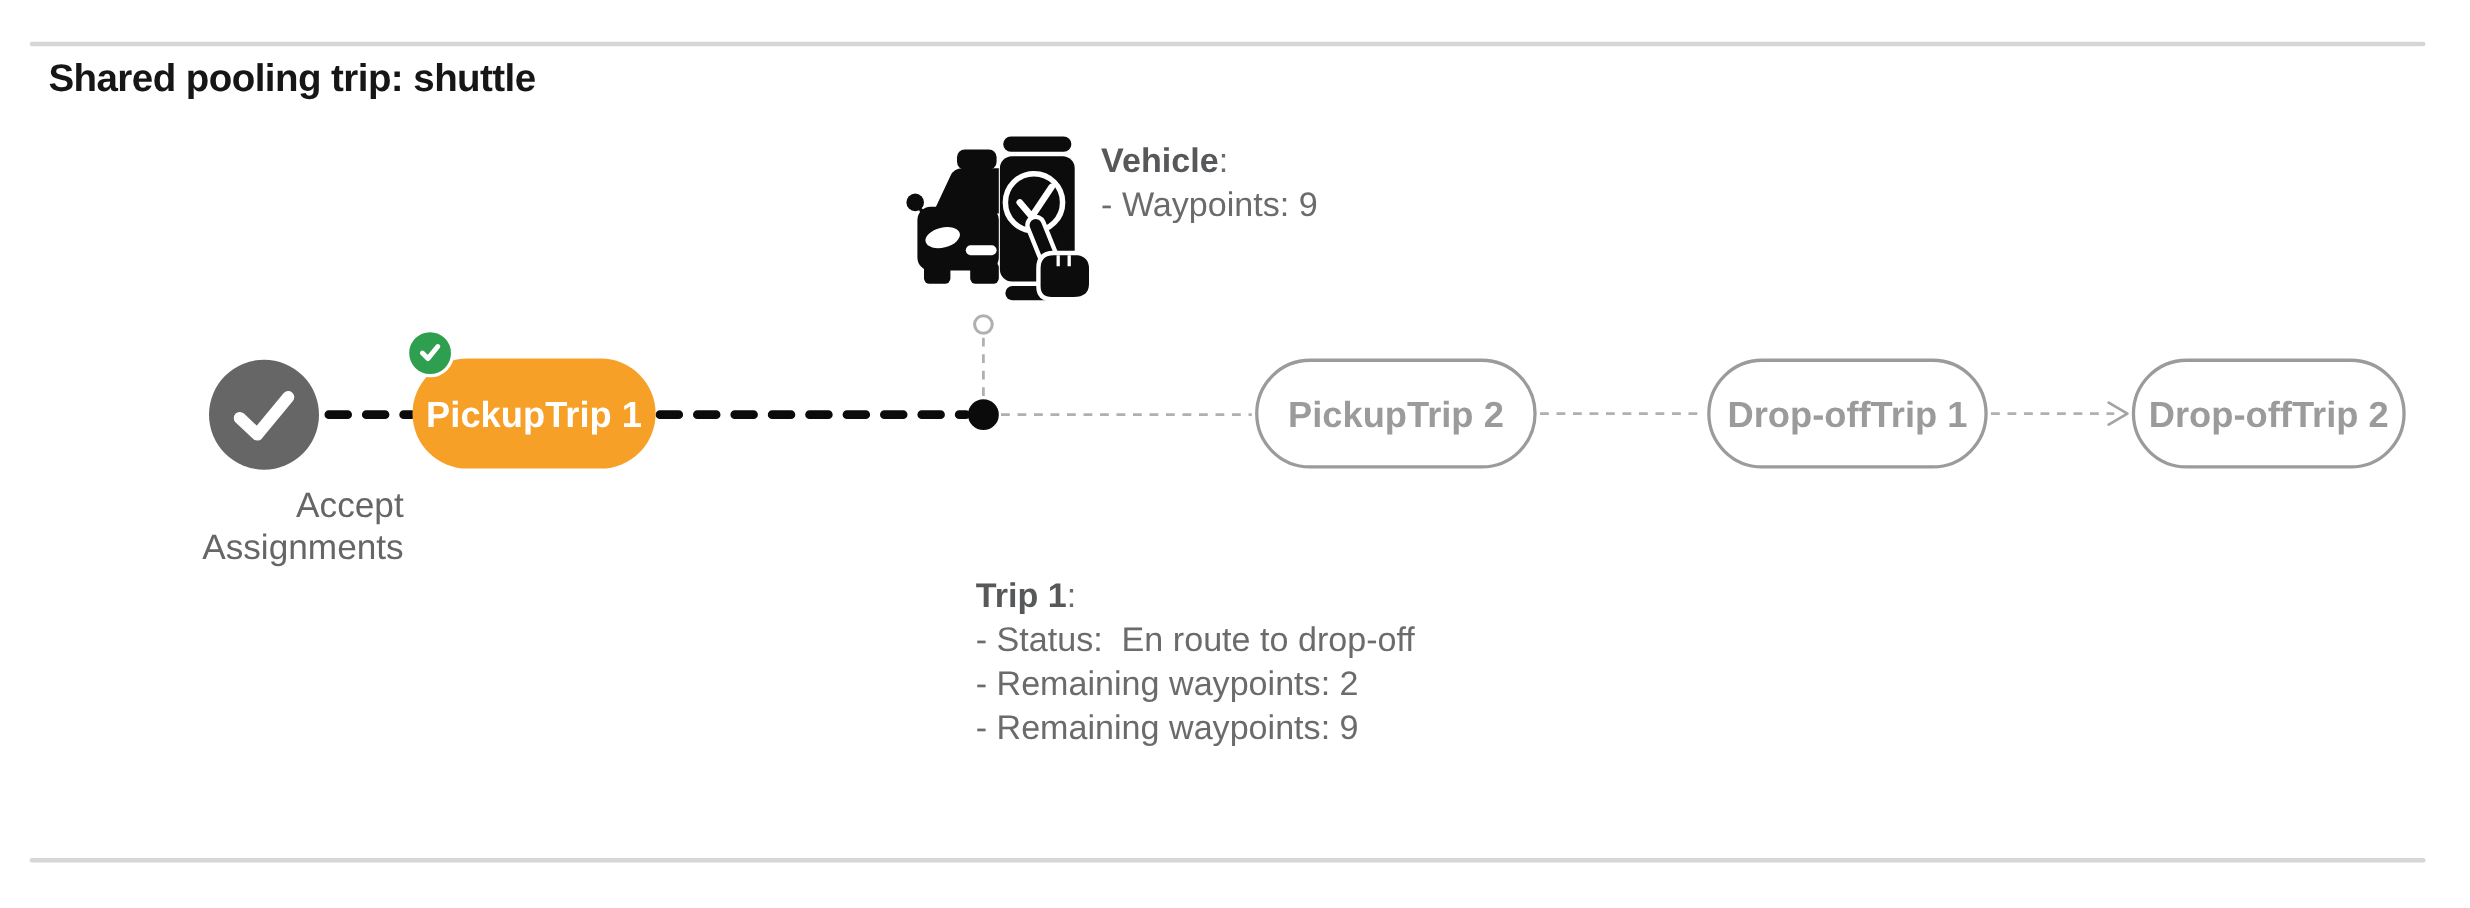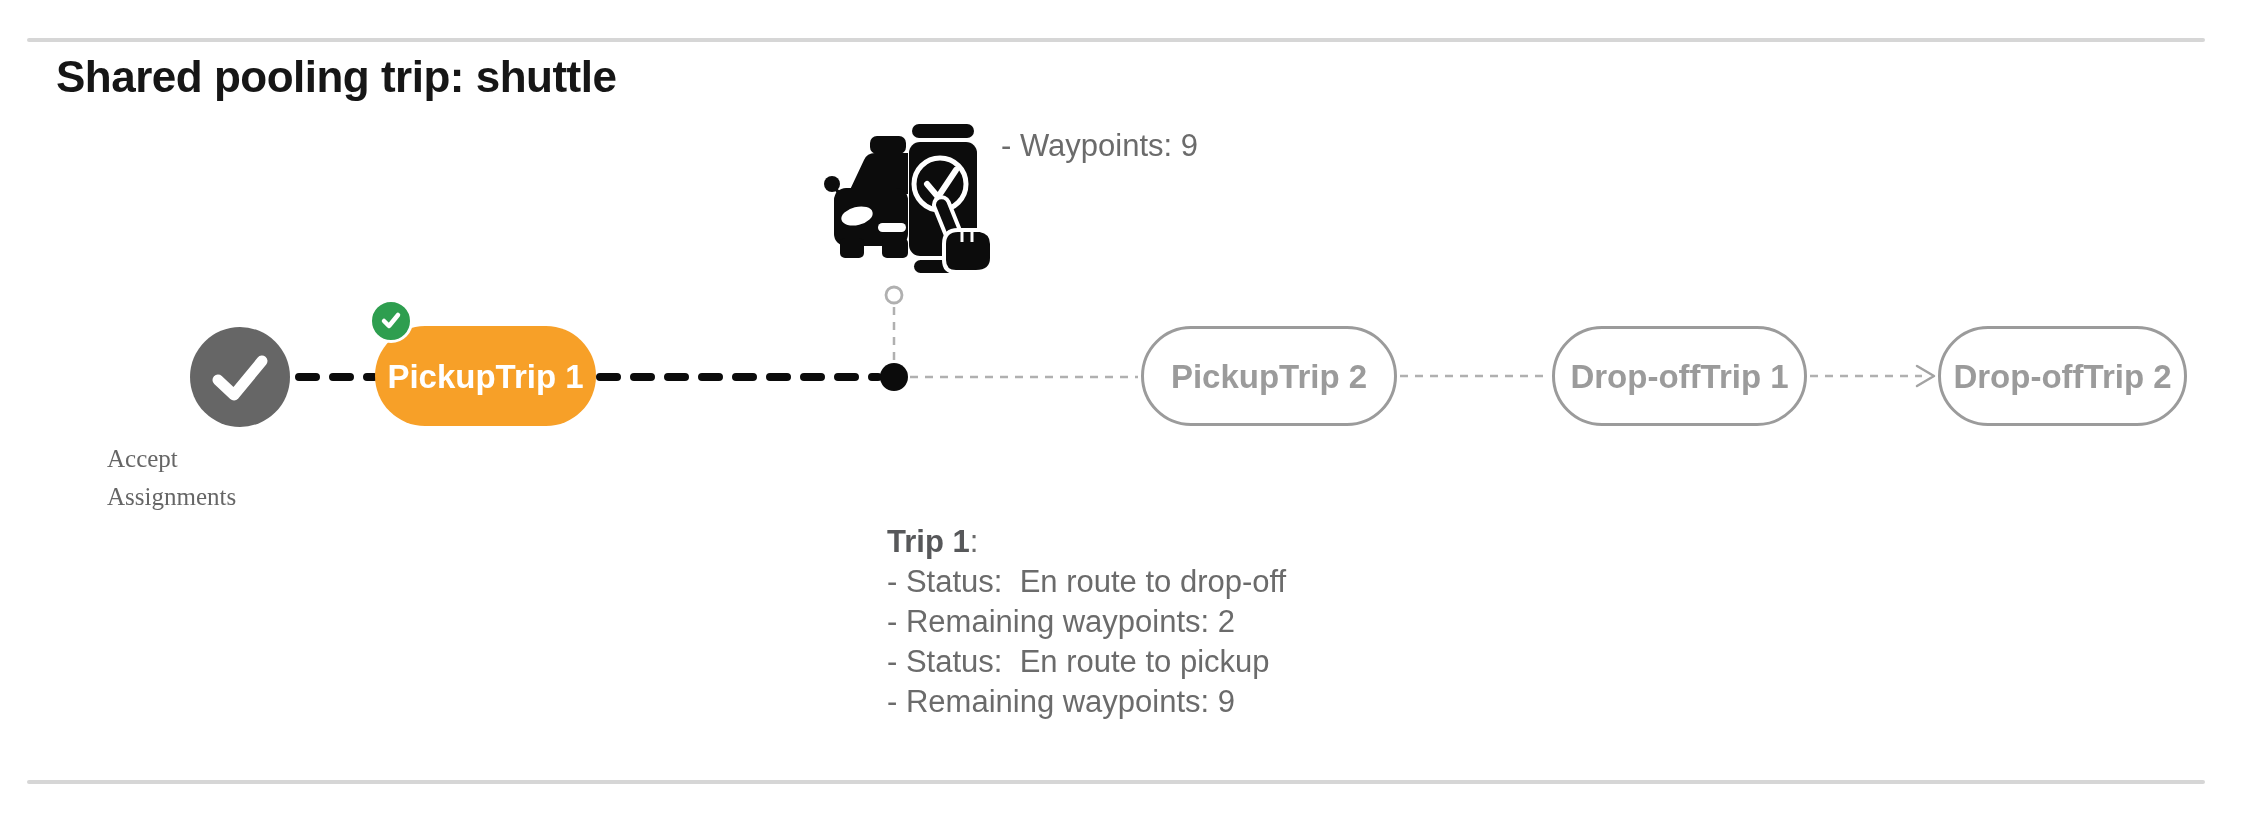--- a/index.html
+++ b/index.html
@@ -8,37 +8,37 @@
     width:2245px;
     height:825px;
     background:#fff;
     font-family:"Liberation Sans", sans-serif;
     overflow:hidden;
   }
   .rule{position:absolute;left:27px;width:2178px;height:4px;background:#d6d6d6;border-radius:2px;}
   .rule-top{top:38px;}
   .rule-bottom{top:780px;}
   .title{
-    position:absolute;left:56px;top:52px;margin:0;
-    font-size:44px;font-weight:700;color:#161616;letter-spacing:-0.5px;
+    position:absolute;left:44px;top:52px;margin:0;
+    font-size:35px;font-weight:700;color:#161616;letter-spacing:-0.5px;
   }
   .connectors{position:absolute;left:0;top:0;z-index:1;}
   .dash-black{stroke:#0b0b0b;stroke-width:8;stroke-dasharray:17 17;stroke-linecap:round;}
   .dash-gray{stroke:#b0b0b0;stroke-width:2.5;stroke-dasharray:8 7;}
   .open-circle{fill:#fff;stroke:#b0b0b0;stroke-width:2.8;}
   .arrow{fill:none;stroke:#a3a3a3;stroke-width:2.5;stroke-linecap:round;stroke-linejoin:round;}
   .start-node{
     position:absolute;left:190px;top:327px;width:100px;height:100px;
     border-radius:50%;background:#666666;z-index:2;
     display:flex;align-items:center;justify-content:center;
   }
   .start-label{
     position:absolute;left:107px;top:440px;width:260px;
-    text-align:left;font-size:25px;line-height:38px;color:#666666;
-    white-space:pre-line;z-index:2;font-family:Liberation Serif, serif;
+    text-align:right;font-size:32px;line-height:38px;color:#666666;
+    white-space:pre-line;z-index:2;
   }
   .pill{
     position:absolute;top:326px;height:100px;z-index:2;
     border-radius:52px;display:flex;flex-direction:row;
     align-items:center;justify-content:center;
     font-size:33px;font-weight:700;line-height:41px;
     box-sizing:border-box;
   }
   .pill-active{left:375px;width:221px;background:#F7A028;color:#ffffff;}
   .pill-pending{background:#ffffff;border:3px solid #9b9b9b;color:#9b9b9b;}
@@ -135,24 +135,24 @@
     </g>
     <g fill="#0c0c0c" stroke="#ffffff" stroke-width="4">
       <rect x="121" y="76" width="15" height="52" rx="7.5" transform="rotate(-22 128 102)"></rect>
       <path d="M124,124 q0,-14 14,-14 h22 q12,2 12,14 v14 q0,14 -16,14 h-20 q-12,0 -12,-12 z"></path>
       <path d="M142,112 v10" stroke-width="3" fill="none"></path>
       <path d="M152,112 v10" stroke-width="3" fill="none"></path>
     </g>
   </svg>
 
   <div class="info vehicle-info">
+    <div class="info-heading"><span class="b">Vehicle</span><span>:</span></div>
     <div class="info-line">- Waypoints: 9</div>
   </div>
 
   <div class="info trip-info">
     <div class="info-heading"><span class="b">Trip 1</span><span>:</span></div>
     <div class="info-line">- Status:  En route to drop-off</div>
     <div class="info-line">- Remaining waypoints: 2</div>
-    <div class="info-line">- Status:  En route to pickup</div>
     <div class="info-line">- Remaining waypoints: 9</div>
   </div>
 
 </div>
 
 </body></html>

